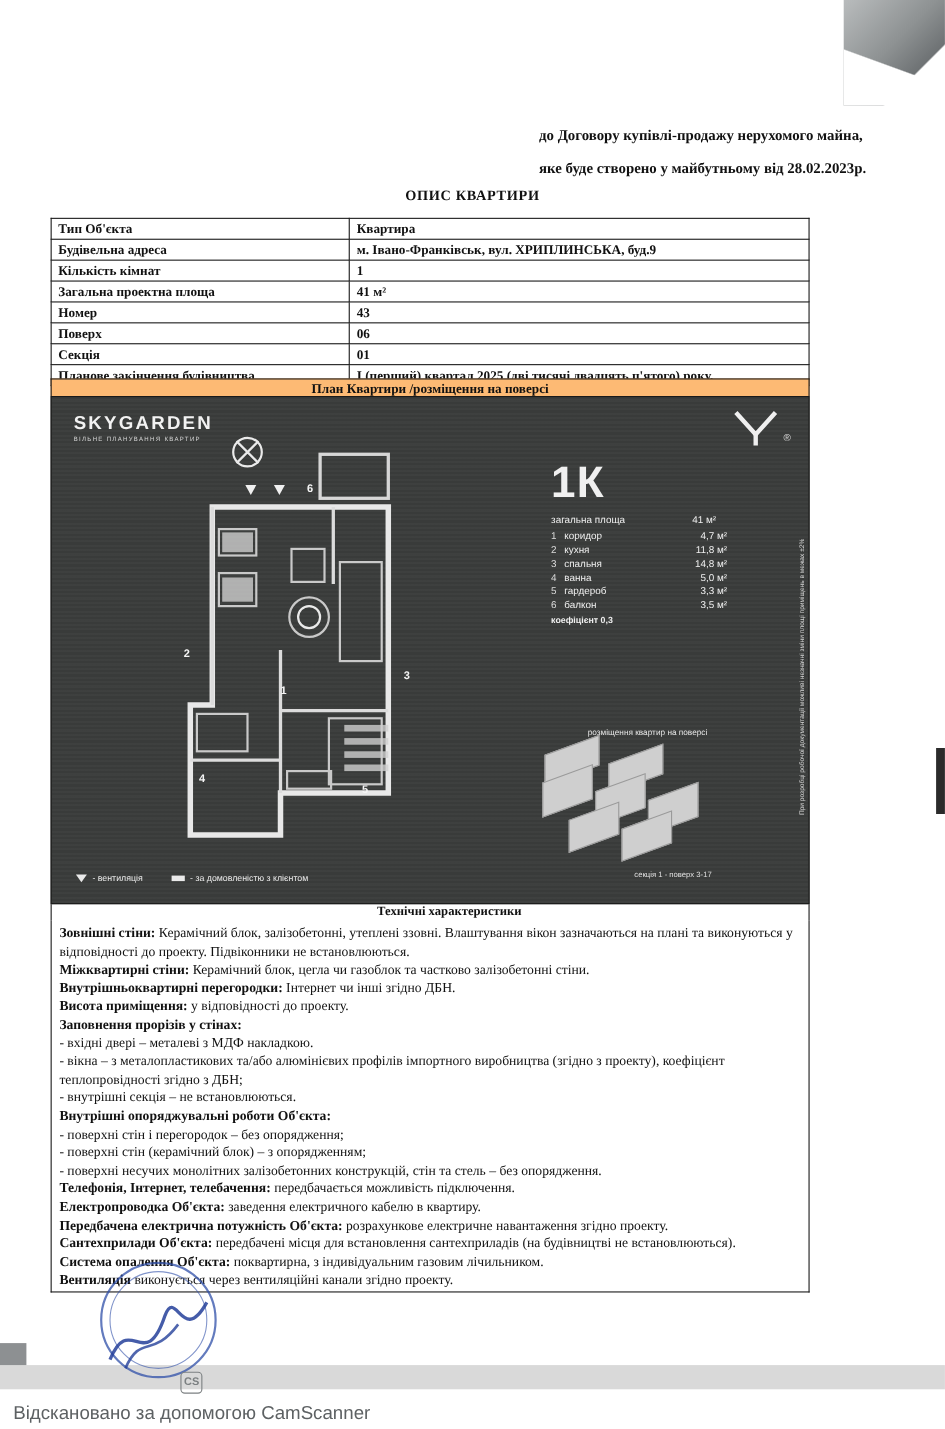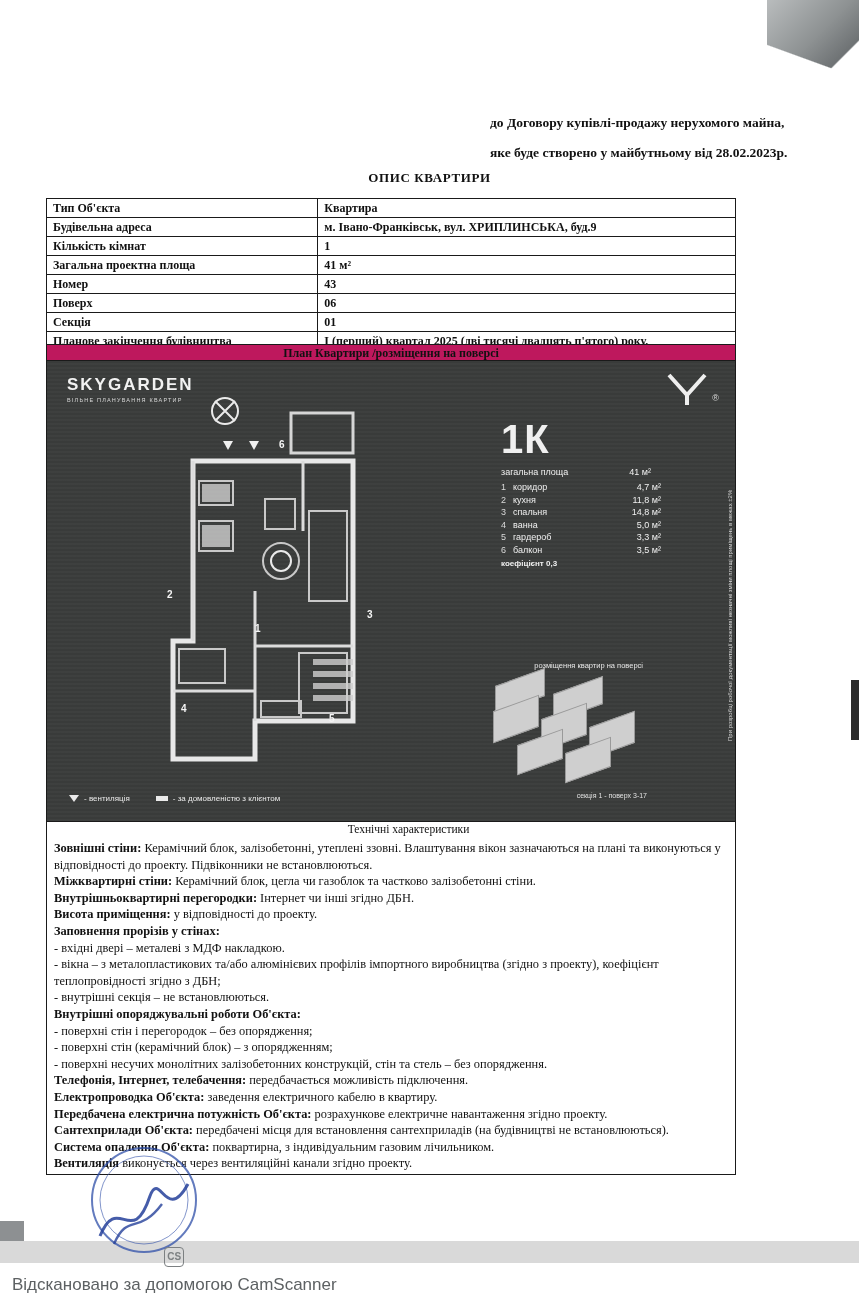--- a/index.html
+++ b/index.html
@@ -105,21 +105,21 @@
     left: 46px;
     top: 344px;
     width: 690px;
     border: 1px solid #1a1a1a;
     border-bottom: none;
     text-align: center;
     font-size: 12px;
     font-weight: bold;
     height: 16px;
     line-height: 16px;
-    background: #be185d;
+    background: #fdba74;
     box-sizing: border-box;
   }
   .plan-wrap {
     position: absolute;
     left: 46px;
     top: 360px;
     width: 690px;
     height: 462px;
     border: 1px solid #1a1a1a;
     box-sizing: border-box;
@@ -320,21 +320,21 @@
   }
 
   
   .tech-caption {
     position: absolute;
     left: 46px;
     top: 822px;
     width: 690px;
     text-align: center;
     font-size: 11.5px;
-    font-weight: normal;
+    font-weight: bold;
     height: 15px;
     line-height: 15px;
     border-left: 1px solid #1a1a1a;
     border-right: 1px solid #1a1a1a;
     box-sizing: border-box;
     padding-left: 35px;
   }
   .tech-box {
     position: absolute;
     left: 46px;

